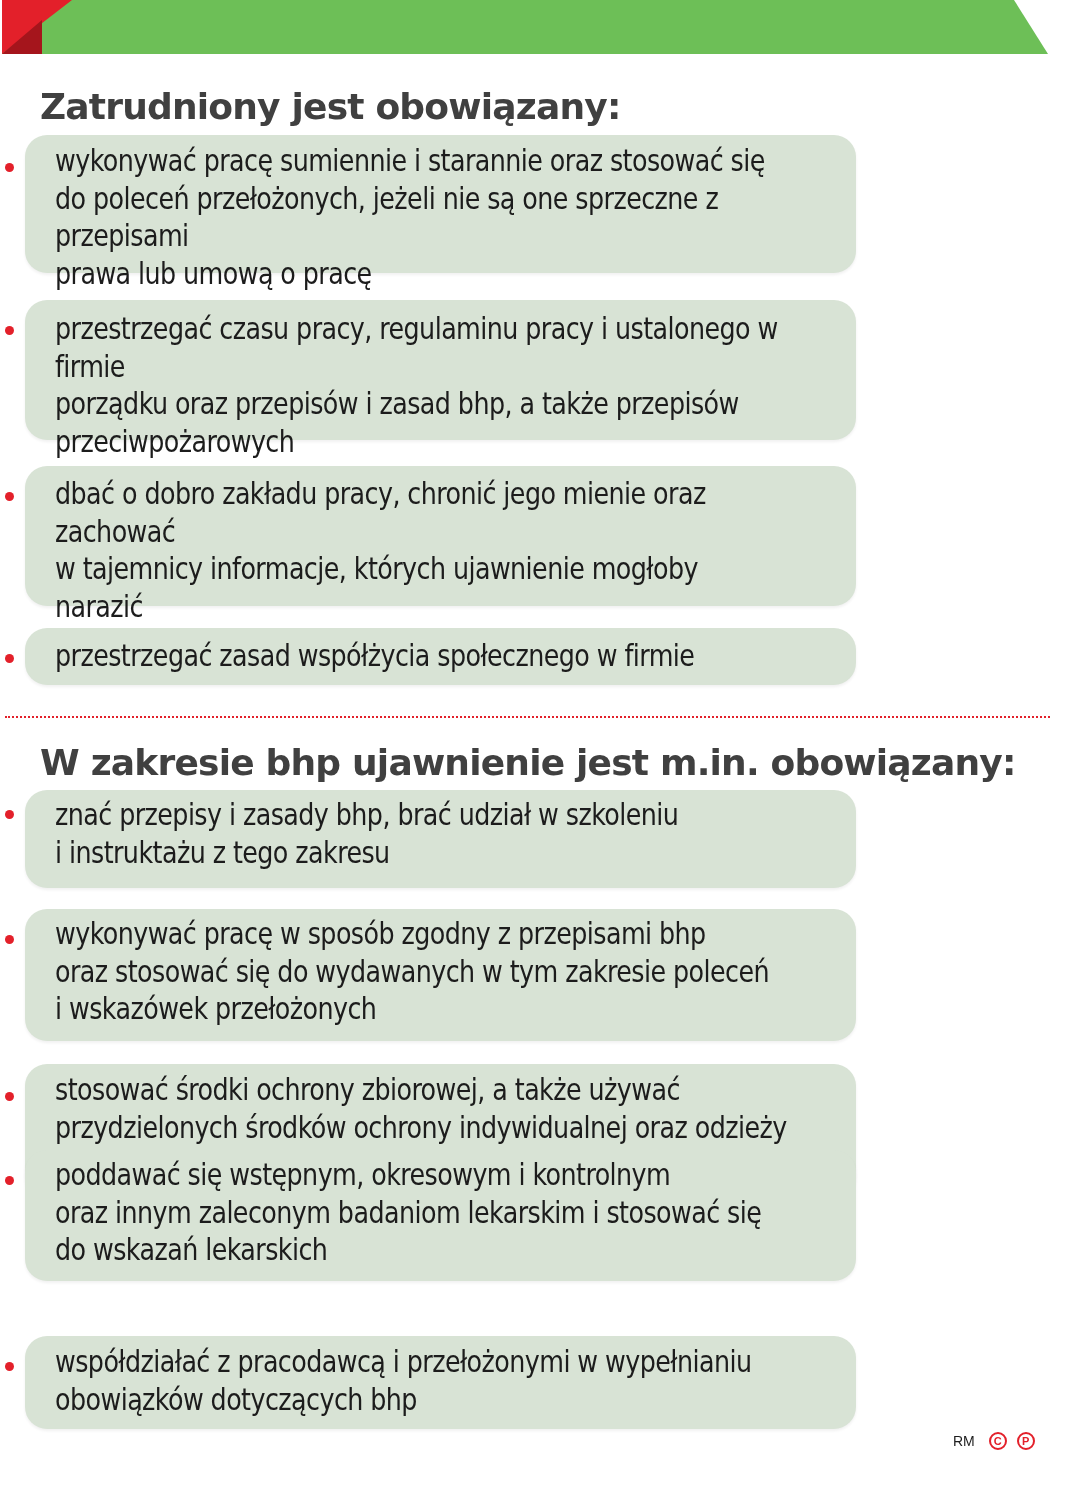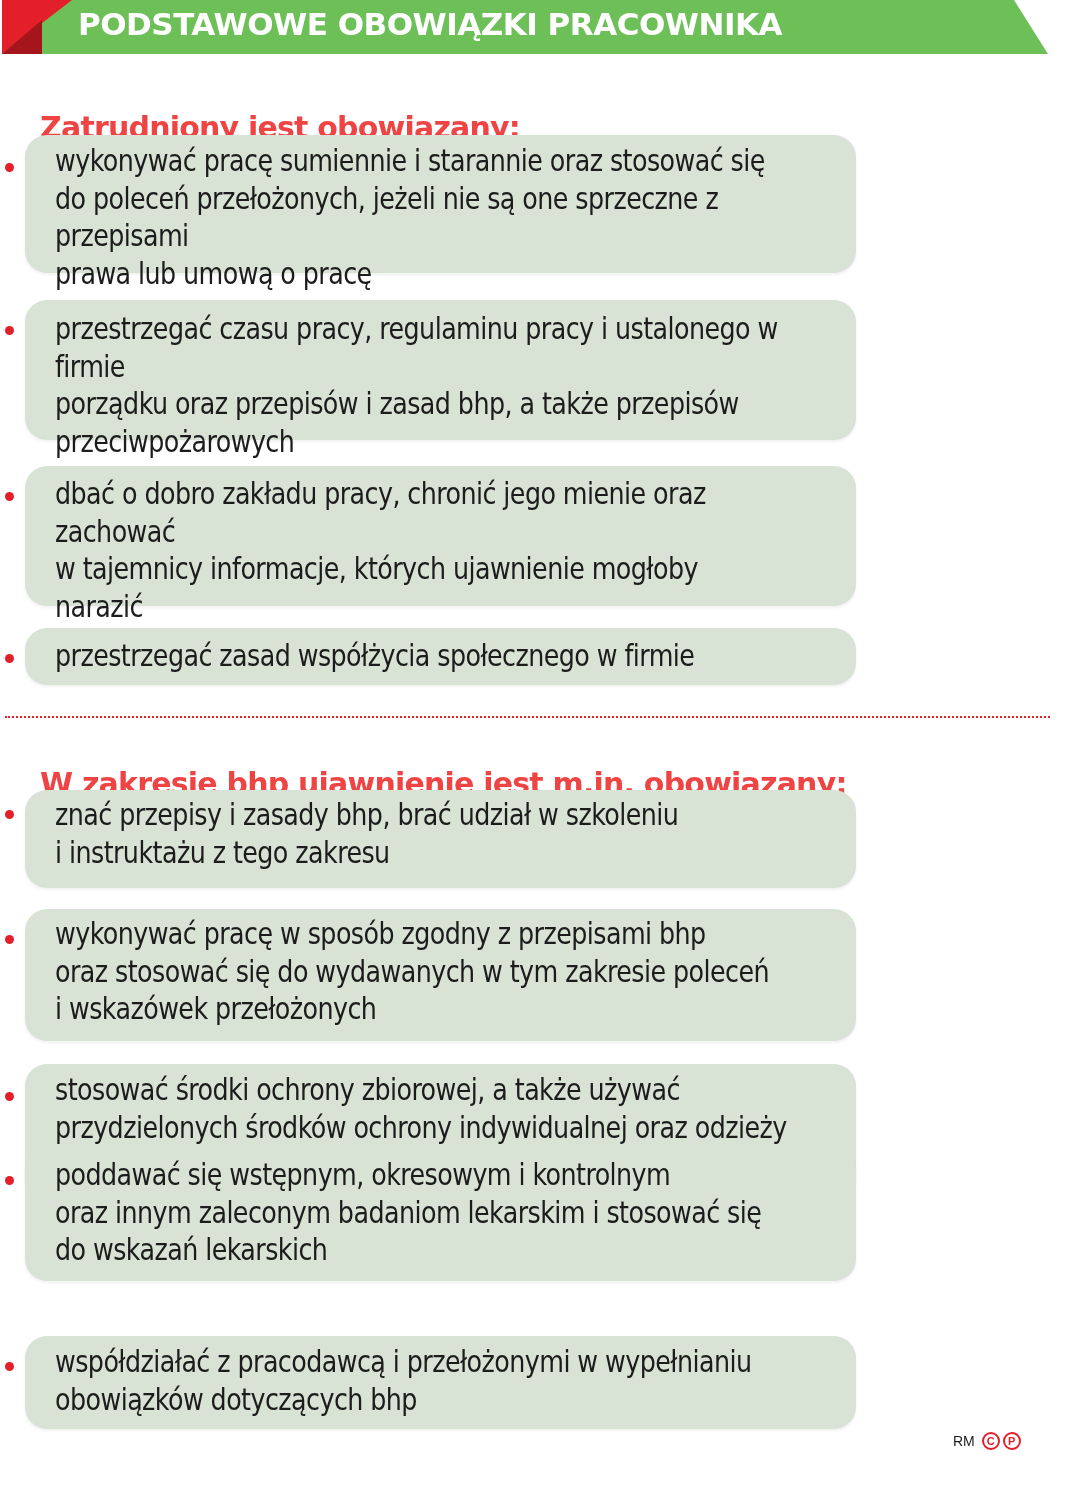--- a/index.html
+++ b/index.html
@@ -12,21 +12,21 @@
     }
     .banner svg { position: absolute; left: 0; top: 0; }
     .banner-title {
       position: absolute; left: 76px; top: 6px;
       font-family: "DejaVu Sans", sans-serif; font-weight: bold;
       font-size: 31px; color: #ffffff; letter-spacing: -0.5px; white-space: nowrap;
     }
     .section-heading {
       position: absolute; left: 40px;
       font-family: "DejaVu Sans", sans-serif; font-weight: bold;
-      font-size: 30px; color: #ef4444; letter-spacing: -0.8px; white-space: nowrap; margin-top: 24px;
+      font-size: 36px; color: #404040; letter-spacing: -0.8px; white-space: nowrap;
     }
     .item {
       position: absolute; left: 25px; width: 831px;
       background: #d8e3d5; border-radius: 22px;
       box-shadow: 0 2px 3px rgba(0,0,0,0.06);
     }
     .bullet {
       position: absolute; left: -20px; width: 9px; height: 9px;
       border-radius: 50%; background: #e3202a;
     }
@@ -36,21 +36,21 @@
       font-size: 30px; line-height: 37.5px; color: #1c1c1c;
       letter-spacing: -0.6px; white-space: pre-line;
       transform-origin: left top; transform: scaleX(0.94);
     }
     .divider {
       position: absolute; left: 5px; top: 716px; width: 1045px; height: 0;
       border-top: 2px dotted #e3202a;
     }
     .credit {
       position: absolute; left: 953px; top: 1430px; height: 22px;
-      display: flex; align-items: center; gap: 3px;
+      display: flex; align-items: center; gap: 10px;
     }
     .credit-label {
       font-family: "Liberation Sans", sans-serif; font-size: 14px; color: #1c1c1c; margin-right: 4px;
     }
     .credit-mark {
       width: 18px; height: 18px; border: 2px solid #e3202a; border-radius: 50%;
       box-sizing: border-box; color: #e3202a; font-weight: bold;
       font-family: "Liberation Sans", sans-serif; font-size: 11px;
       display: flex; align-items: center; justify-content: center;
     }
@@ -58,21 +58,20 @@
 </head>
 <body>
 
 <div class="banner">
   <svg width="1048" height="54" viewBox="0 0 1048 54">
     <polygon points="0,0 1012,0 1046,54 0,54" fill="#6dbf57"></polygon>
     <polygon points="0,0 70,0 0,54" fill="#e3202a"></polygon>
     <polygon points="0,54 40,20 40,54" fill="#a5151c"></polygon>
     <polygon points="70,0 40,20 40,54 0,54" fill="#e3202a" opacity="0"></polygon>
   </svg>
-  <div class="banner-title">PODSTAWOWE OBOWIĄZKI PRACOWNIKA</div>
 </div>
 
 <div class="section-heading" style="top:86px">Zatrudniony jest obowiązany:</div>
 
 <div class="item" style="top:135px;height:138px">
   <span class="bullet" style="top:28px"></span>
   <div class="item-text" style="top:7px">wykonywać pracę sumiennie i starannie oraz stosować się
 do poleceń przełożonych, jeżeli nie są one sprzeczne z przepisami
 prawa lub umową o pracę</div>
 </div>

